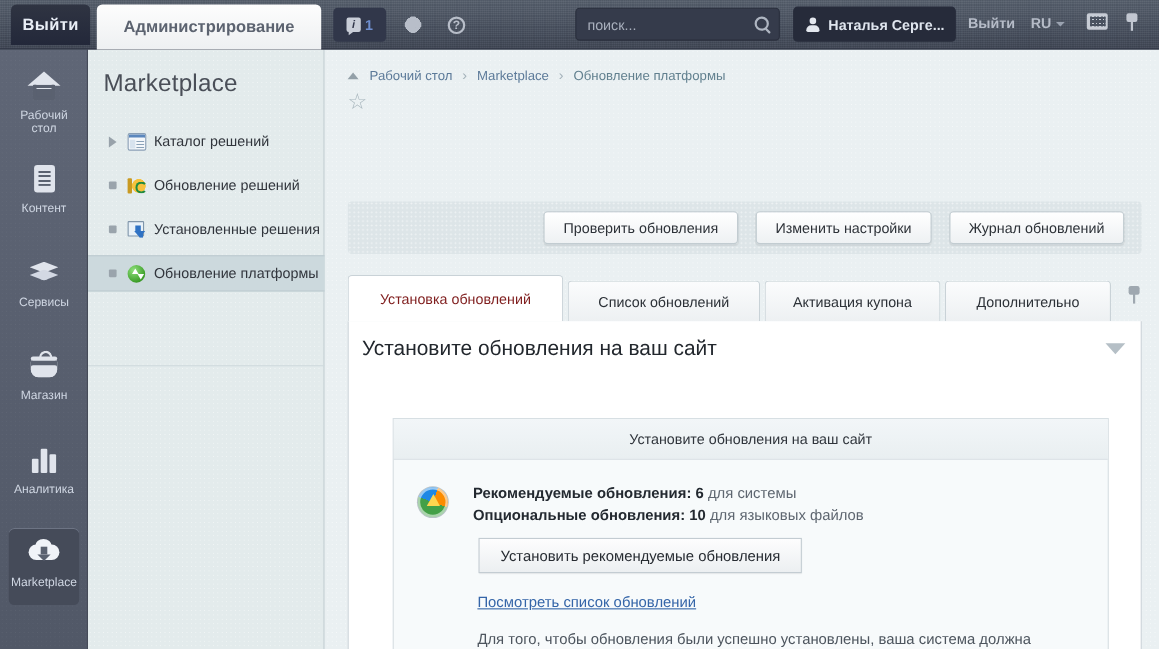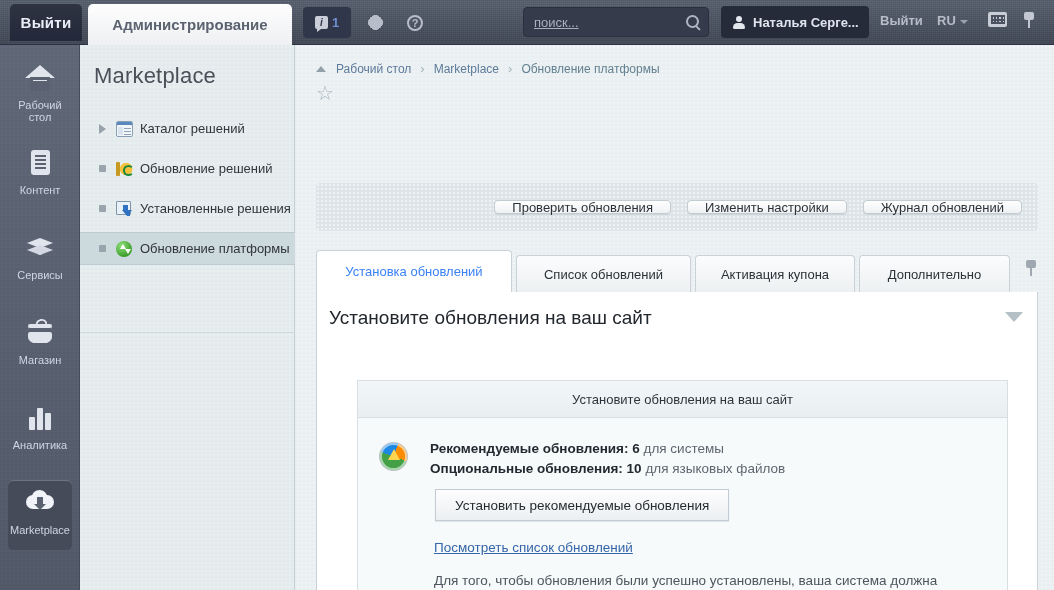--- a/index.html
+++ b/index.html
@@ -83,21 +83,21 @@
     font-size: 11px; font-weight: bold; line-height: 12px; text-align: center;
   }
 
   #search-wrap {
     position: absolute; left: 523px; top: 7px; width: 186px; height: 30px;
     background: #353b4b; border: 1px solid #2a2f3d; border-radius: 4px;
   }
   #search-input {
     position: absolute; left: 8px; top: 0; width: 150px; height: 28px;
     background: transparent; border: 0; outline: 0;
-    color: #a9b0bd; font-size: 13px; font-family: "Liberation Sans", sans-serif; text-decoration: underline;
+    color: #a9b0bd; font-size: 13px; font-family: "Liberation Sans", sans-serif;
   }
   #search-input::placeholder { color: #a9b0bd; }
   #search-icon {
     position: absolute; right: 9px; top: 7px; width: 13px; height: 13px;
     border: 2px solid #aeb5c1; border-radius: 50%;
     cursor: pointer;
   }
   #search-icon::after {
     content: ""; position: absolute; right: -4px; bottom: -3px;
     width: 6px; height: 2px; background: #aeb5c1;
@@ -387,42 +387,42 @@
   #toolbar {
     position: absolute; left: 20px; top: 138px; width: 722px; height: 48px;
     background: #dde5e8;
     background-image: radial-gradient(circle at 2px 2px, rgba(255,255,255,.55) .7px, transparent .9px);
     background-size: 4px 4px;
     border-radius: 4px;
     display: flex; align-items: center; justify-content: flex-end; gap: 16px;
     padding-right: 16px;
   }
   .tb-btn {
-    height: 14px; padding: 0 17px;
+    height: 30px; padding: 0 17px;
     background: linear-gradient(#ffffff, #eef1f3);
     border: 1px solid #c2ccd1; border-radius: 4px;
     box-shadow: 0 1px 1px rgba(0,0,0,.07);
     font-size: 13px; color: #2d3238; cursor: pointer;
     display: flex; align-items: center;
   }
 
   #tabs {
     position: absolute; left: 20px; top: 205px; width: 722px; height: 42px;
   }
   .tab {
     position: absolute; top: 5px; height: 37px;
     background: linear-gradient(#fbfcfd, #edf0f2);
     border: 1px solid #c9d2d7; border-bottom: 0;
     border-radius: 4px 4px 0 0;
     font-size: 13px; color: #2c3137; cursor: pointer;
     display: flex; align-items: center; justify-content: center;
   }
   .tab.active {
     top: 0; height: 42px; background: #fff;
-    border-color: #c9d2d7; color: #3b82f6; font-weight: normal; z-index: 3;
+    border-color: #c9d2d7; color: #7f1d1d; font-weight: normal; z-index: 3;
   }
   #tabs-pin {
     position: absolute; right: 0; top: 9px; width: 14px; height: 20px; cursor: pointer;
   }
   #tabs-pin .pin-glyph::before { background: #9fa8b0; }
   #tabs-pin .pin-glyph::after  { background: #9fa8b0; }
 
   #panel {
     position: absolute; left: 20px; top: 247px; width: 722px; height: 350px;
     background: #fff; border: 1px solid #c9d2d7; border-top: 0;

